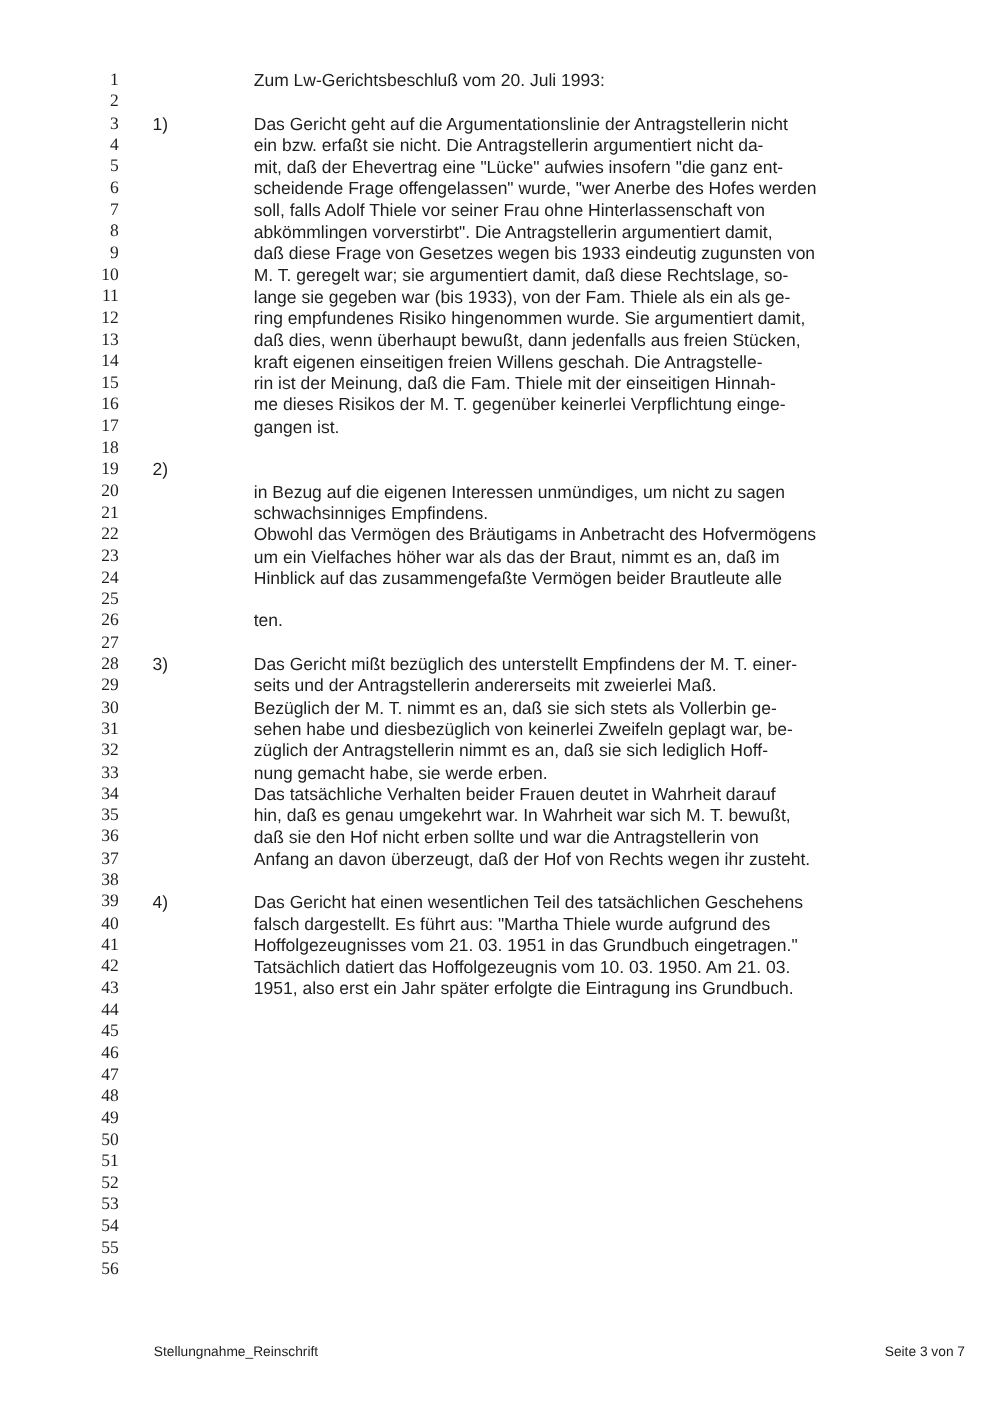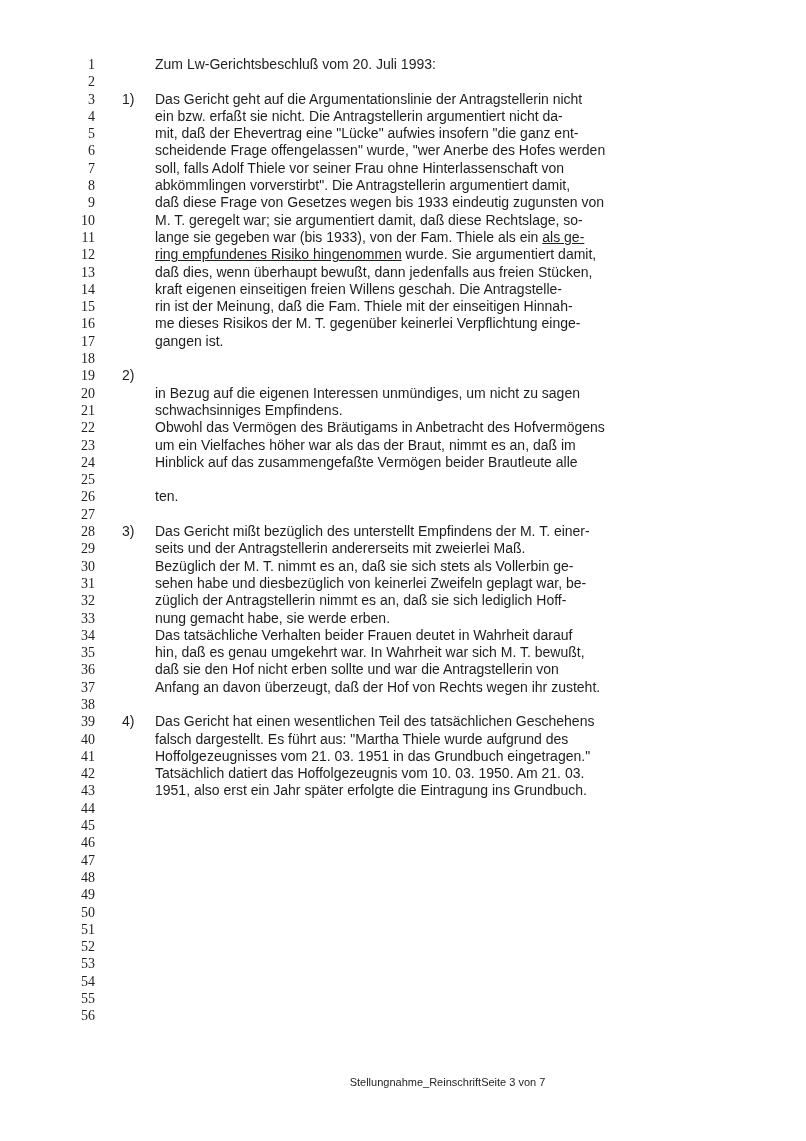--- a/index.html
+++ b/index.html
@@ -22,29 +22,29 @@
     white-space: pre;
   }
   .num {
     flex: none;
     width: 95px;
     text-align: right;
     font-family: "Liberation Serif", serif;
     font-size: 14px;
   }
   .marker { flex: none; width: 33px; margin-left: 27px; }
-  .text { flex: none; }
-  .underline { text-decoration: underline; }
+  .text { flex: none; margin-left: 48px; }
+  .underline { }
   .footer {
     position: absolute;
     top: 1076px;
     left: 123px;
     right: 34px;
     display: flex;
-    justify-content: center;
+    justify-content: space-between;
     font-size: 11px;
     line-height: 13px;
     color: #1e1e1e;
   }
 </style>
 </head>
 <body>
 
 <div class="page">
   <div class="lines" id="doc-lines">

